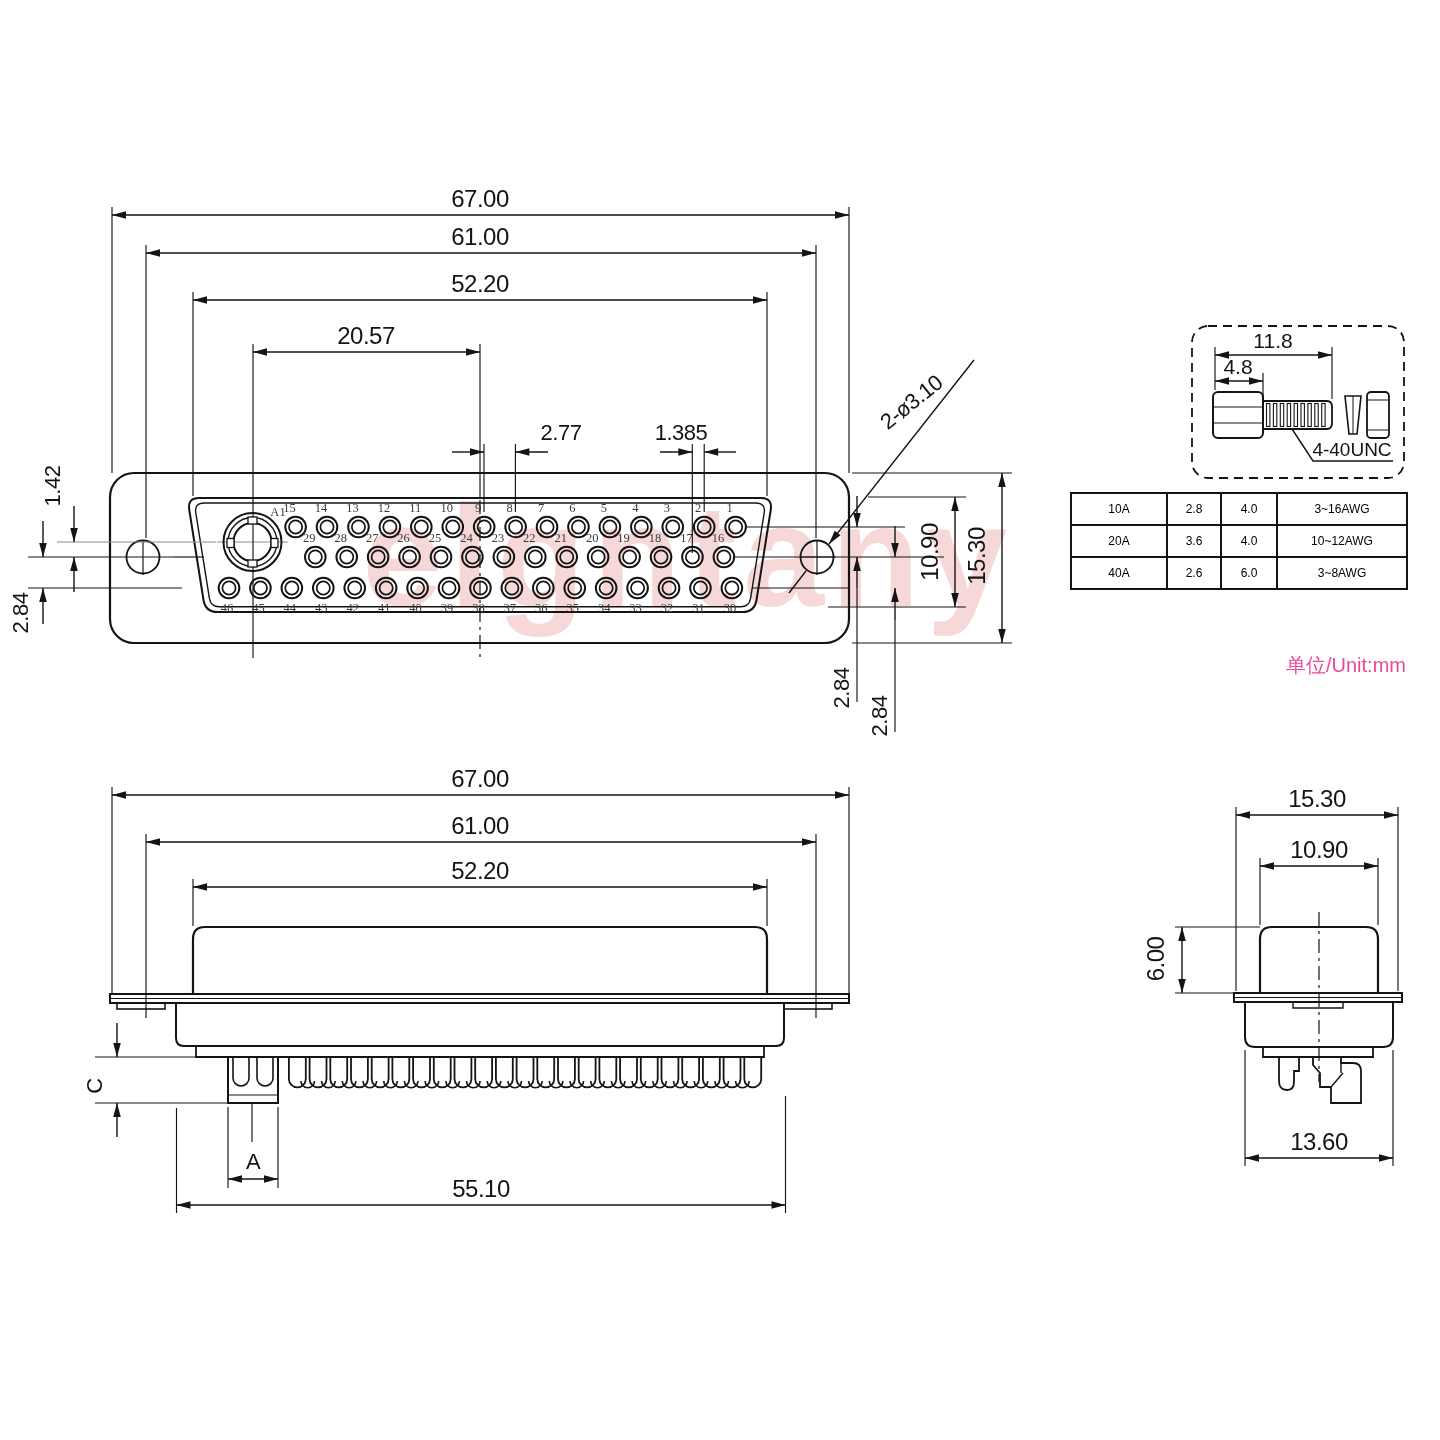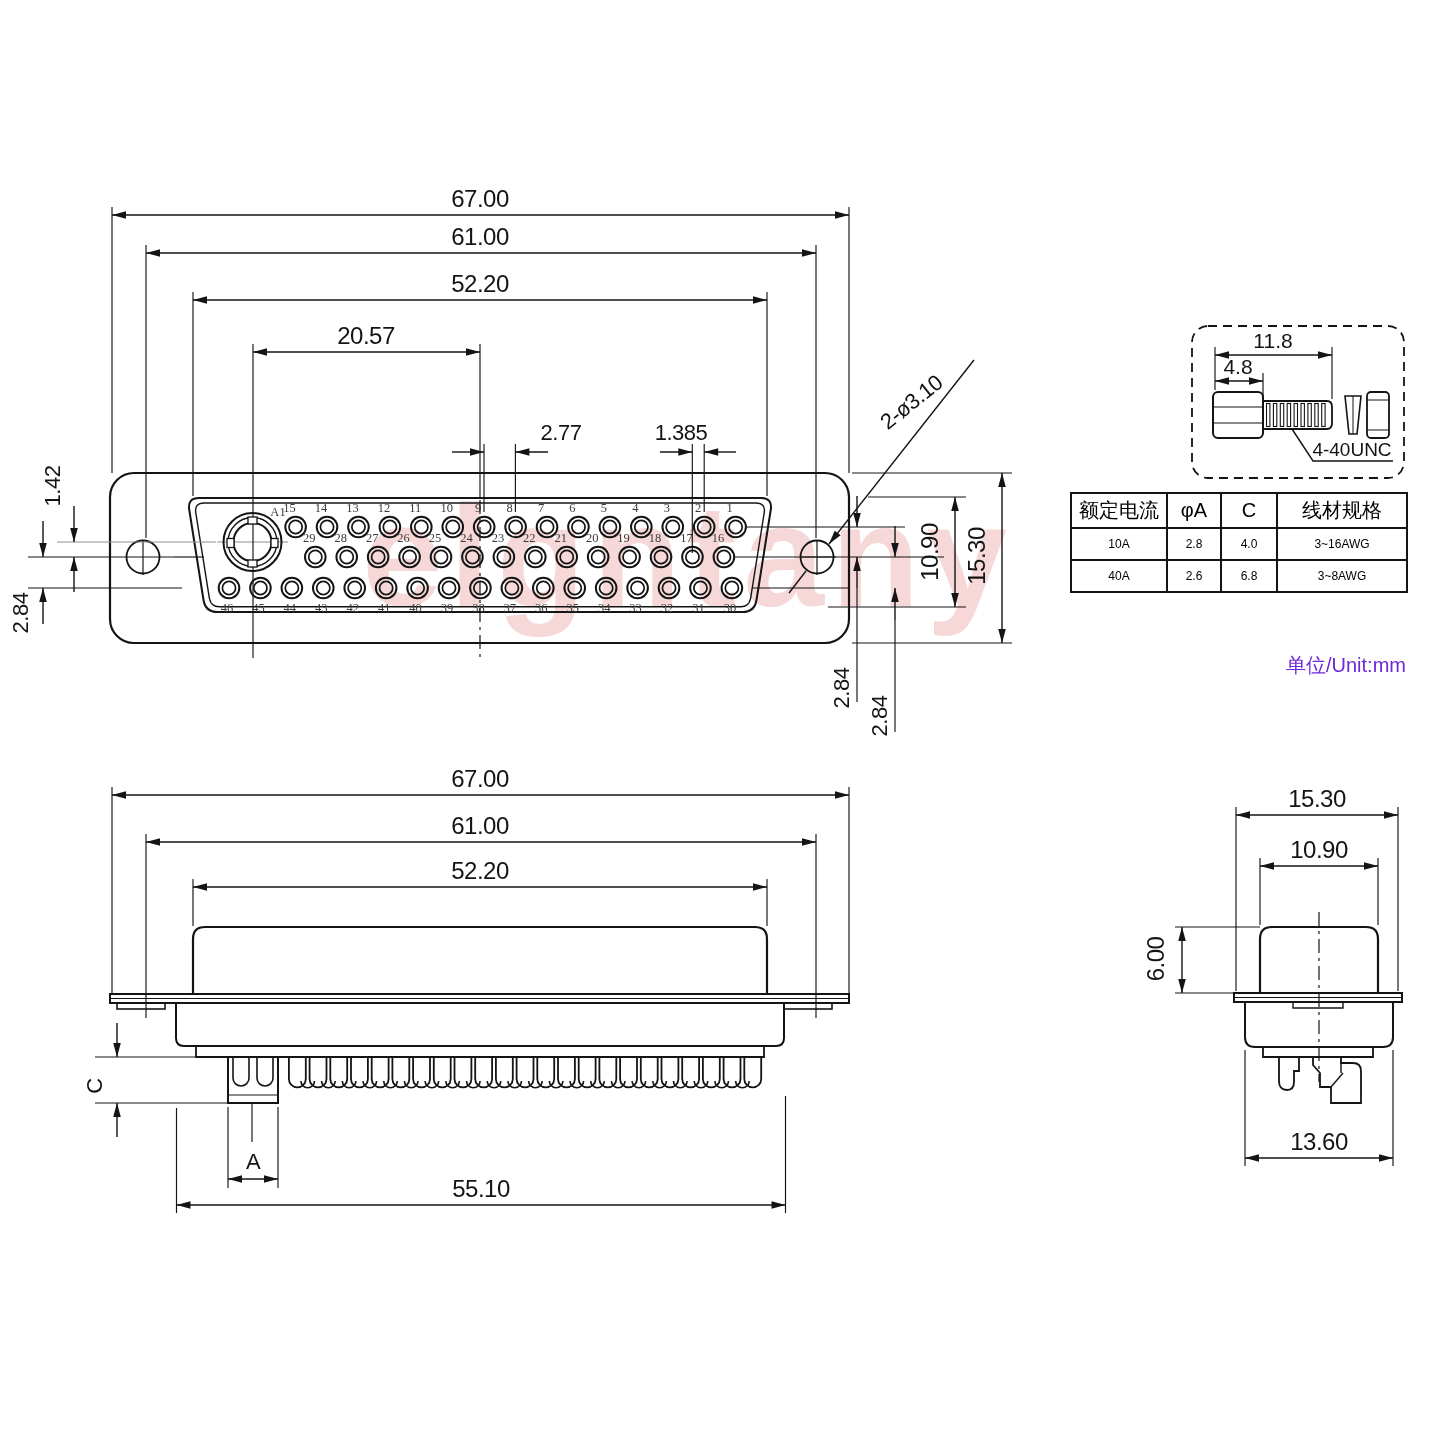--- a/index.html
+++ b/index.html
@@ -16,21 +16,21 @@
   .dim-sm{font-size:22px;text-anchor:middle;letter-spacing:-0.5px}
   .dim-xs{font-size:21px;text-anchor:middle}
   .thr{font-size:19px;text-anchor:middle}
   .pinlbl{font-family:"Liberation Serif",serif;font-size:12.5px;fill:#3c3c3c;text-anchor:middle}
   .wm{font-size:145px;font-weight:bold;fill:#efb3b3;opacity:.5;letter-spacing:7px;text-anchor:middle}
   .notch{fill:#fff;stroke:#141414;stroke-width:1.3}
   #ar path{fill:#141414;stroke:none}
   .spec{position:absolute;left:1070px;top:492px;border-collapse:collapse;table-layout:fixed;}
   .spec td{border:2px solid #141414;text-align:center;vertical-align:middle;font-size:12px;padding:0;height:30px;background:#fff;}
   .spec tr.hd td{height:33px;font-size:20px;}
-  .unit{position:absolute;left:1106px;top:652px;width:300px;text-align:right;font-size:20px;color:#6d28d9;}
+  .unit{position:absolute;left:1106px;top:652px;width:300px;text-align:right;font-size:20px;color:#ec4899;}
 </style>
 </head>
 <body>
 
 <div class="canvas">
 <svg width="1440" height="1440" viewBox="0 0 1440 1440">
   <defs>
     <marker id="ar" markerUnits="userSpaceOnUse" markerWidth="16" markerHeight="12" refX="15" refY="6" orient="auto-start-reverse">
       <path d="M15,6 L1,2.2 L1,9.8 Z"></path>
     </marker>
@@ -434,35 +434,35 @@
 
 <div>
   <table class="spec">
     <colgroup>
           <col style="width:96px">
           <col style="width:54px">
           <col style="width:56px">
           <col style="width:130px">
         </colgroup>
     <tbody id="spec-body">
-          <tr class="hd">
-            <td>额定电流</td>
-            <td>φA</td>
-            <td>C</td>
-            <td>线材规格</td>
-          </tr>
           <tr>
             <td>10A</td>
             <td>2.8</td>
             <td>4.0</td>
             <td>3~16AWG</td>
           </tr>
           <tr>
+            <td>20A</td>
+            <td>3.6</td>
+            <td>4.0</td>
+            <td>10~12AWG</td>
+          </tr>
+          <tr>
             <td>40A</td>
             <td>2.6</td>
-            <td>6.8</td>
+            <td>6.0</td>
             <td>3~8AWG</td>
           </tr>
         </tbody>
   </table>
 </div>
 <div class="unit">单位/Unit:mm</div>
 </div>
 
 </body></html>

